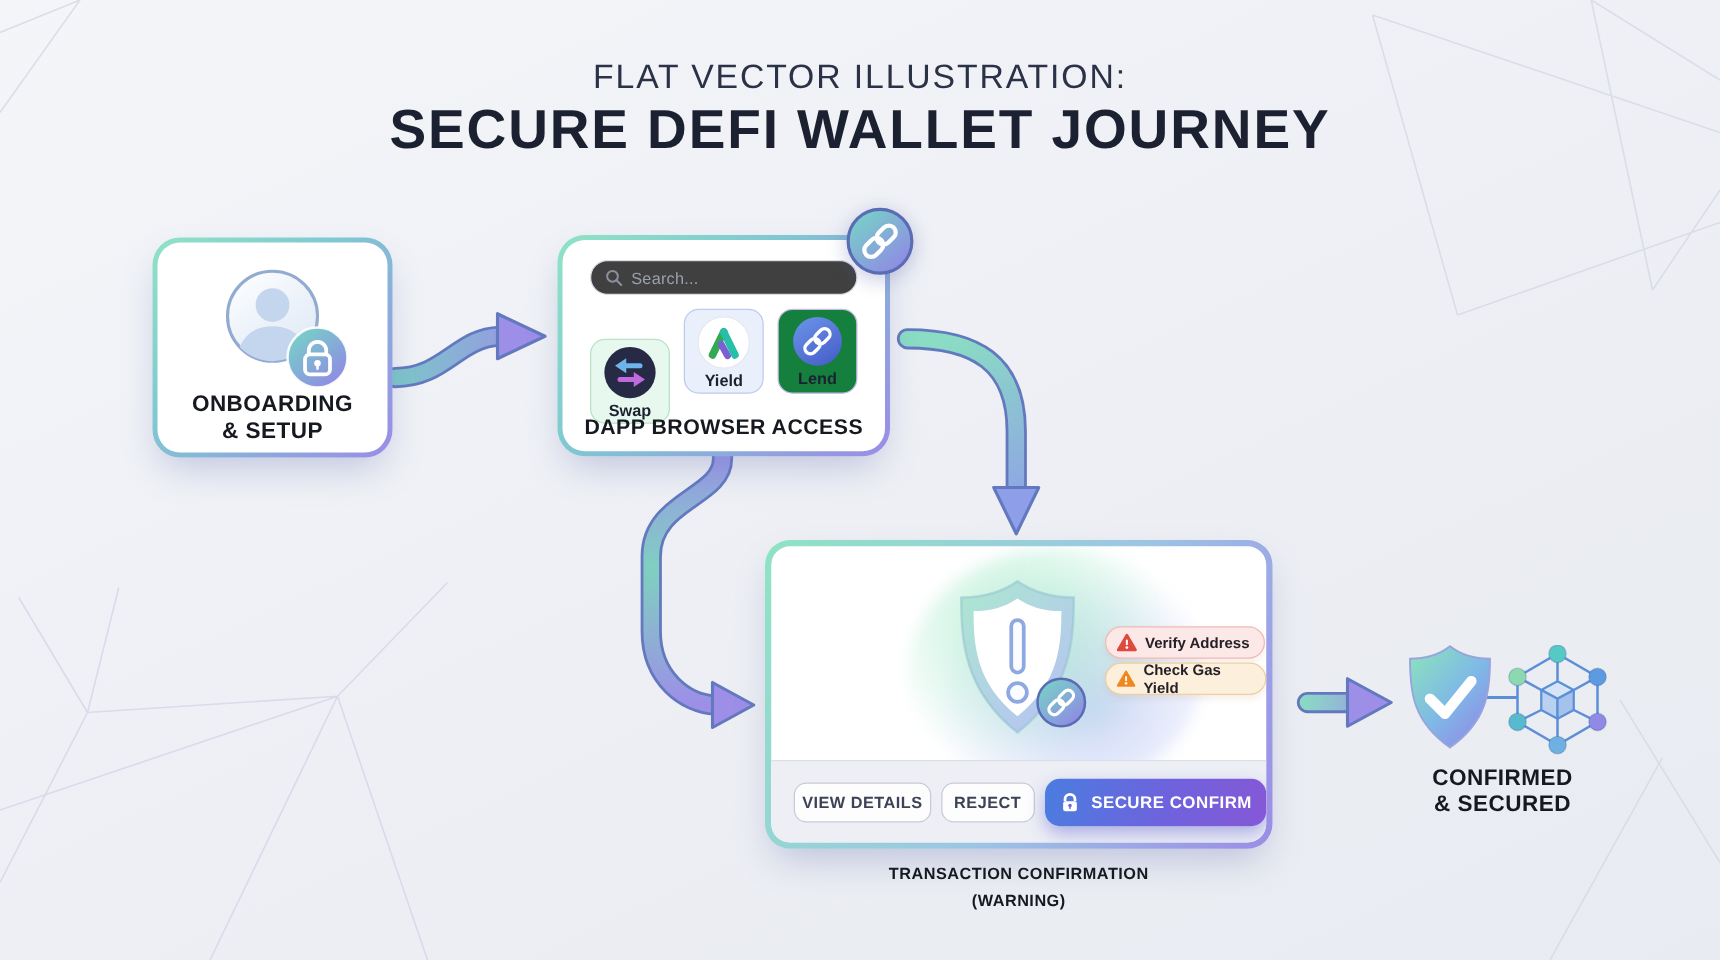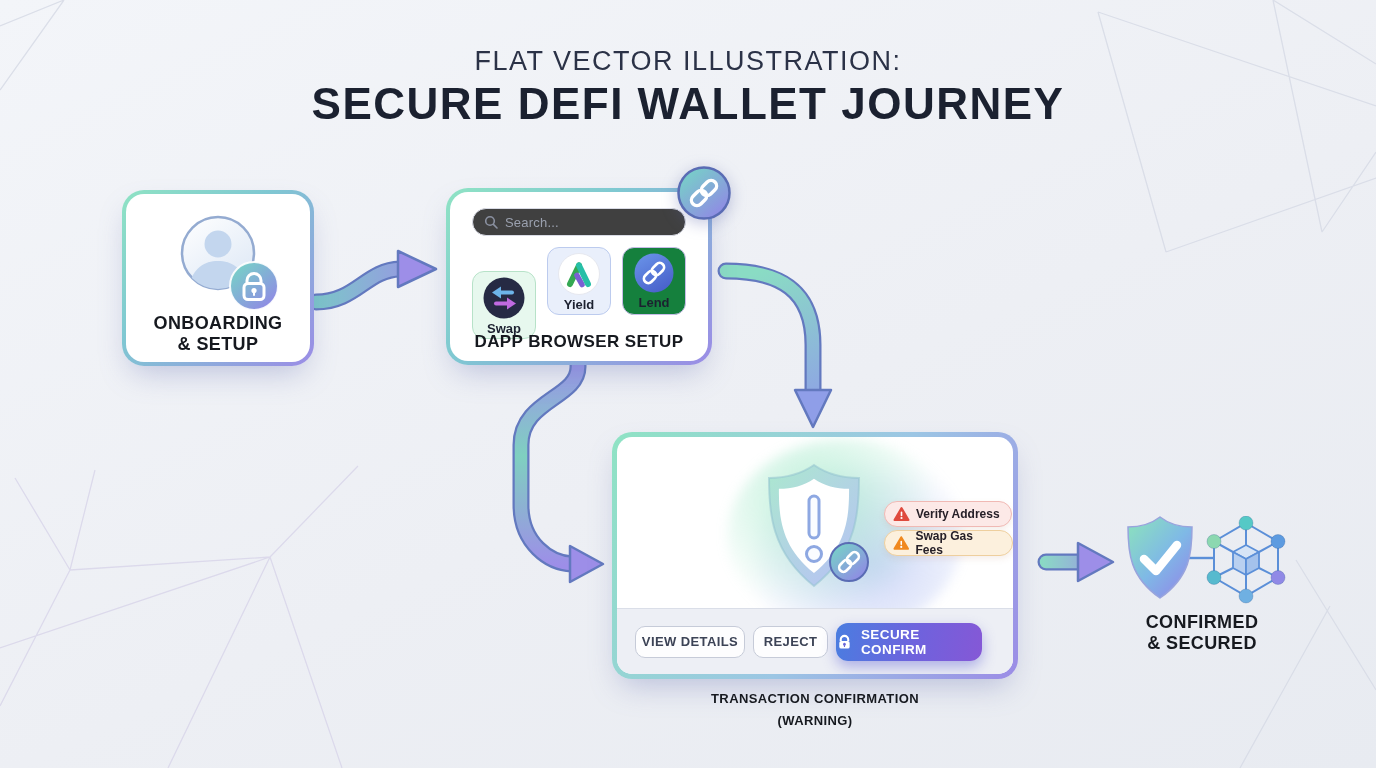--- a/index.html
+++ b/index.html
@@ -58,21 +58,21 @@
                box-shadow:0 3px 6px rgba(180,120,90,.12); }
   .pill-red    { left:267px; top:64px;  background:#fce9e7; border:1px solid #f0b9b4; }
   .pill-orange { left:267px; top:93px;  background:#fcf0dd; border:1px solid #eecf9e; }
   .card3-footer { position:absolute; left:0; right:0; bottom:0; height:66px;
                   background:#edeff5; border-top:1px solid #dadee8;
                   display:flex; align-items:center; padding-left:18px; gap:8px; }
   .btn { display:flex; align-items:center; justify-content:center; border-radius:10px; cursor:pointer; }
   .btn-secondary { height:32px; background:#fdfdfe; border:1.5px solid #c6cbd8;
                    font-size:13px; font-weight:700; letter-spacing:.4px; color:#3c4356; }
   .btn-view { width:110px; } .btn-reject { width:75px; }
-  .btn-primary { height:38px; width:146px; gap:8px; border:none; border-radius:12px;
+  .btn-primary { height:38px; width:178px; gap:8px; border:none; border-radius:12px;
                  background:linear-gradient(100deg,#4a7de0 0%,#6f62dd 55%,#8558d6 100%);
                  font-size:13.5px; font-weight:800; letter-spacing:.4px; color:#ffffff;
                  box-shadow:0 6px 14px rgba(96,98,210,.45); }
   .card3-caption { position:absolute; left:612px; top:688px; width:406px; text-align:center;
                    font-size:13px; font-weight:800; letter-spacing:.4px; color:#16191f; line-height:22px; }
 
   
   .final-caption { position:absolute; left:1104px; top:612px; width:196px; text-align:center;
                    font-size:18px; font-weight:800; letter-spacing:.4px; color:#16191f; line-height:21px; }
 </style>
@@ -233,21 +233,21 @@
           <span class="tile-label">Yield</span>
         </div>
         <div class="tile tile-lend">
           <svg width="42" height="42" viewBox="0 0 42 42">
             <circle cx="21" cy="21" r="19.5" fill="url(#lendGrad)"></circle>
             <use href="#chainlink" transform="translate(5,5) scale(0.8)"></use>
           </svg>
           <span class="tile-label">Lend</span>
         </div>
       </div>
-      <div class="card2-caption">DAPP BROWSER SETUP</div>
+      <div class="card2-caption">DAPP BROWSER ACCESS</div>
     </div>
     <svg class="corner-badge" width="56" height="56" viewBox="0 0 56 56">
       <circle cx="28" cy="28" r="25.5" fill="url(#badgeGrad)" stroke="#5a6cb4" stroke-width="2.5"></circle>
       <use href="#chainlink" transform="translate(8,8)"></use>
     </svg>
   </div>
 
   <div class="gcard card3">
     <div class="gcard-inner">
       <div class="shield-glow"></div>
@@ -271,21 +271,21 @@
           <circle cx="8.5" cy="12" r="1.1" fill="#ffffff"></circle>
         </svg>
         <span>Verify Address</span>
       </div>
       <div class="warn-pill pill-orange">
         <svg width="17" height="16" viewBox="0 0 17 16">
           <path d="M8.5 2 L15.5 14 H1.5 Z" fill="#f0881f" stroke="#f0881f" stroke-width="2" stroke-linejoin="round"></path>
           <rect x="7.7" y="5.6" width="1.6" height="4.6" rx="0.8" fill="#ffffff"></rect>
           <circle cx="8.5" cy="12" r="1.1" fill="#ffffff"></circle>
         </svg>
-        <span>Swap Gas Fees</span>
+        <span>Check Gas Yield</span>
       </div>
 
       <div class="card3-footer">
         <div class="btn btn-secondary btn-view">
           <span>VIEW DETAILS</span>
         </div>
         <div class="btn btn-secondary btn-reject">
           <span>REJECT</span>
         </div>
         <div class="btn btn-primary">

